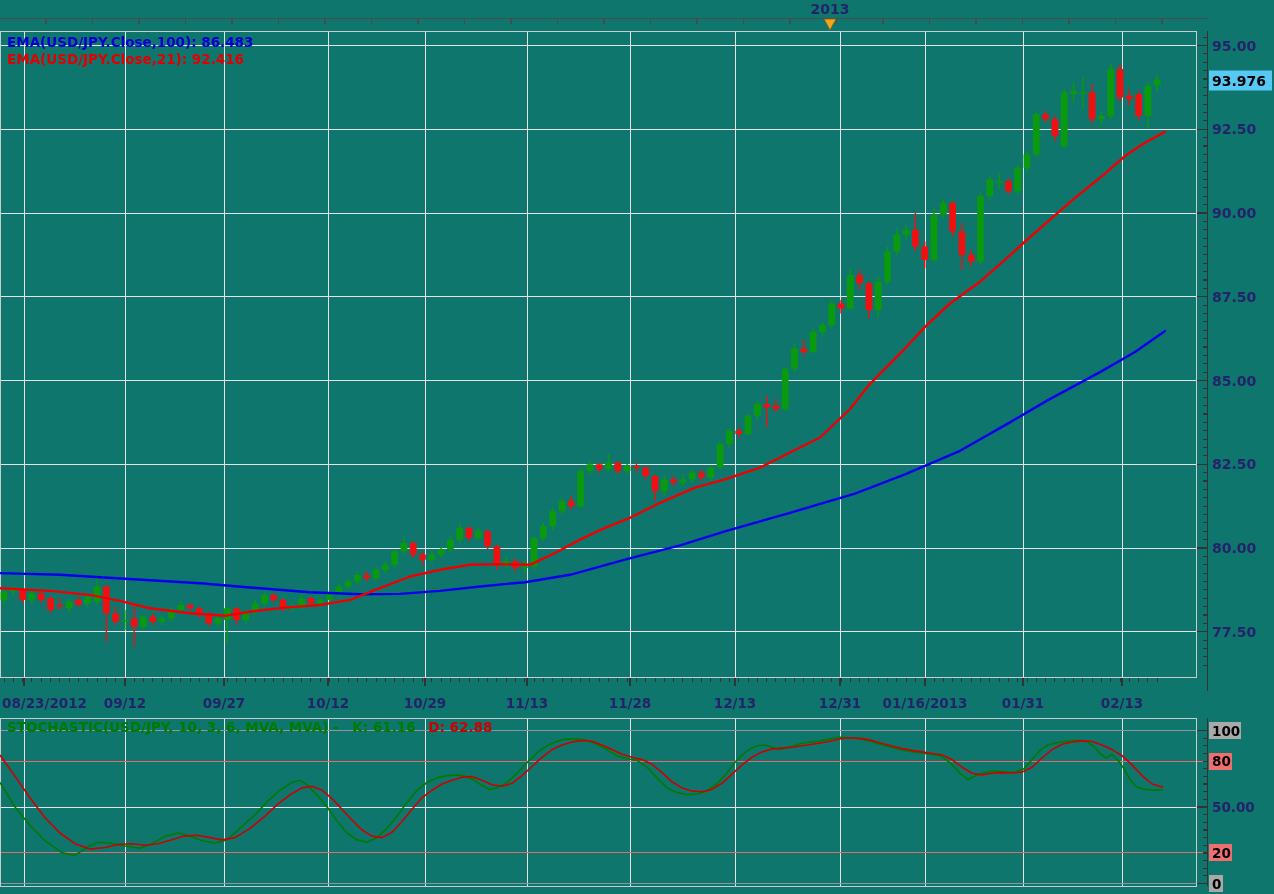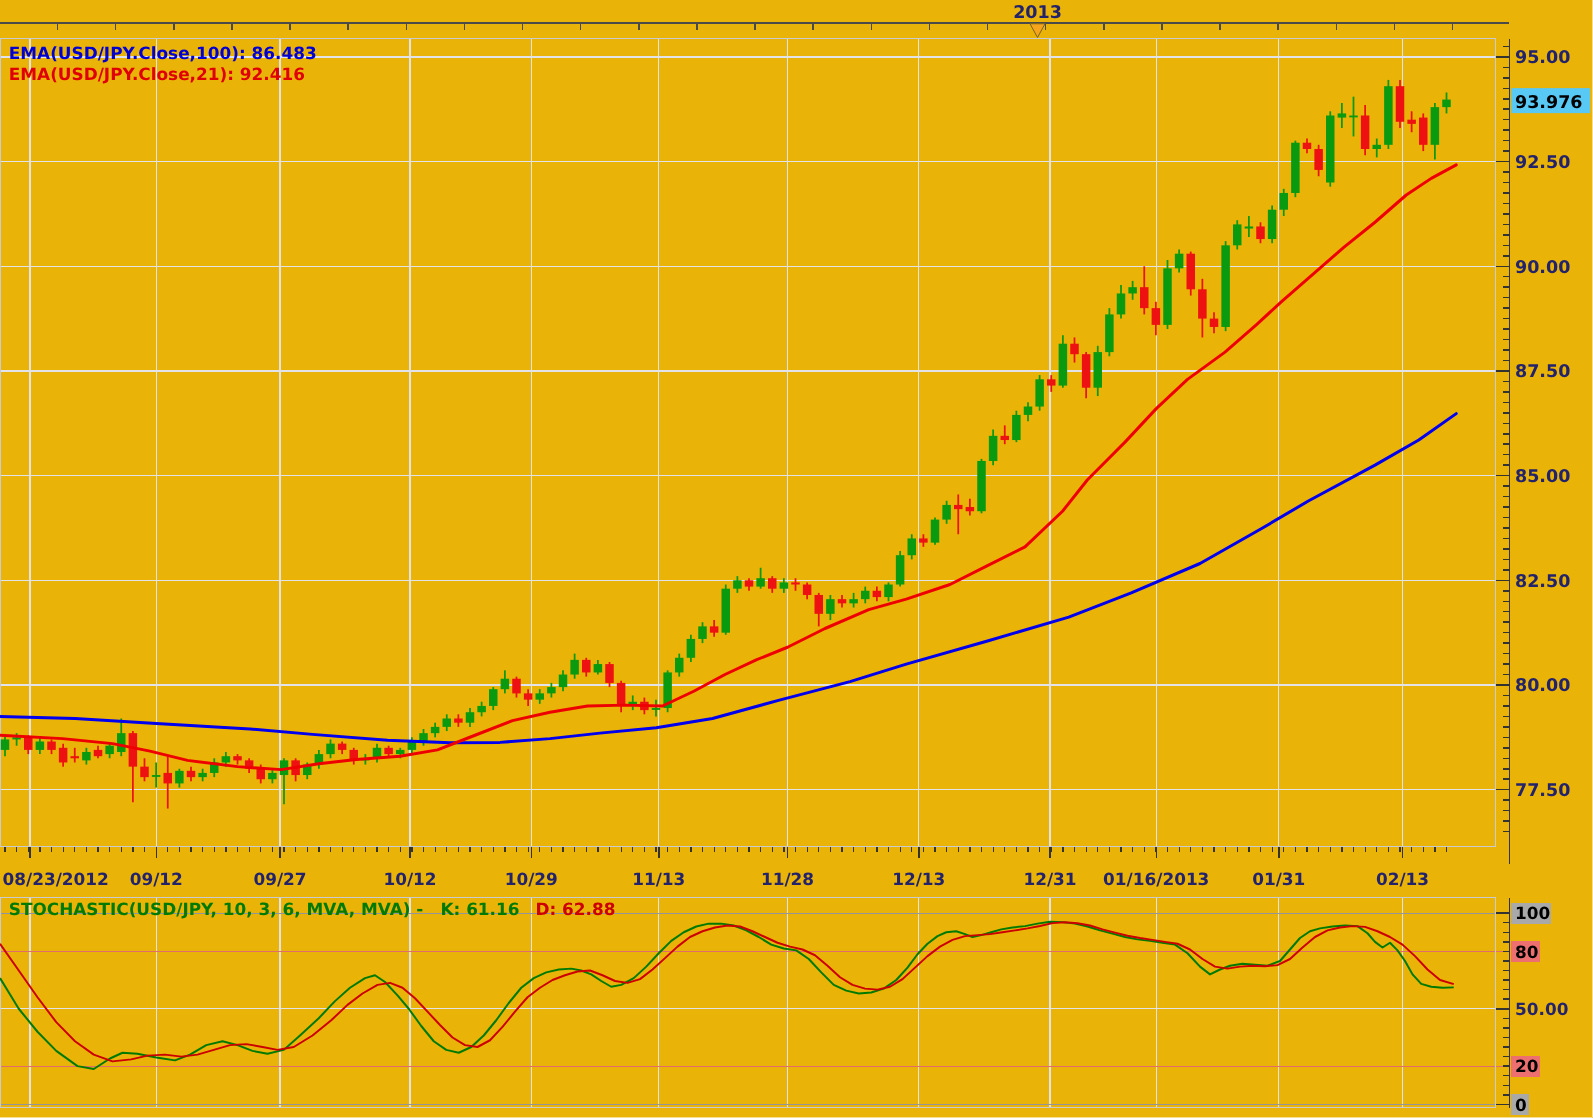--- a/index.html
+++ b/index.html
@@ -1,16 +1,16 @@
 <!DOCTYPE html>
 <html><head>
 <meta charset="utf-8">
 <style>
   html,body{margin:0;padding:0;background:#ffffff;}
-  #screen{position:relative;width:1274px;height:894px;background:#eab308;overflow:hidden;}
+  #screen{position:relative;width:1274px;height:894px;background:#0f766e;overflow:hidden;}
   svg text{font-family:"DejaVu Sans","Liberation Sans",sans-serif;font-weight:bold;}
   .axis-lbl{font-size:14px;}
   .date-lbl{font-size:13.5px;}
   .legend-lbl{font-size:13.5px;}
   .year-lbl{font-size:14px;}
   .box-lbl{font-size:13.5px;}
   .price-cur{font-size:14px;}
   .grid{shape-rendering:crispEdges;}
 </style>
 </head>

